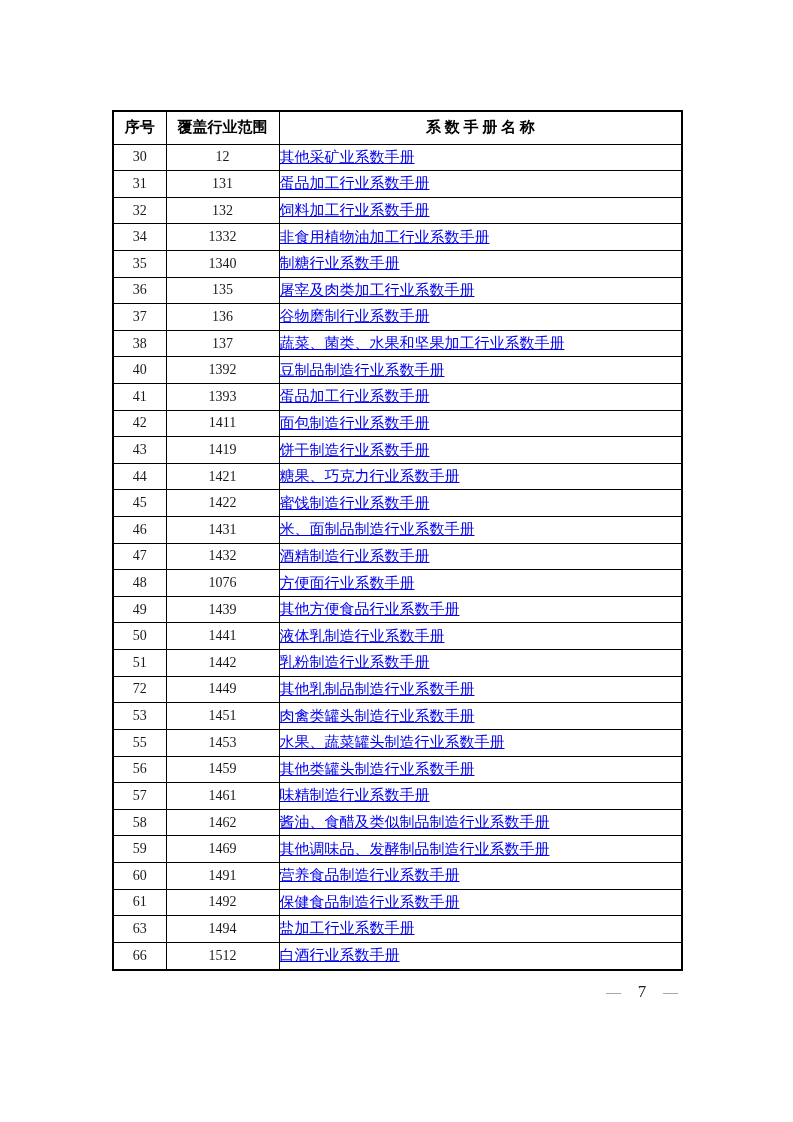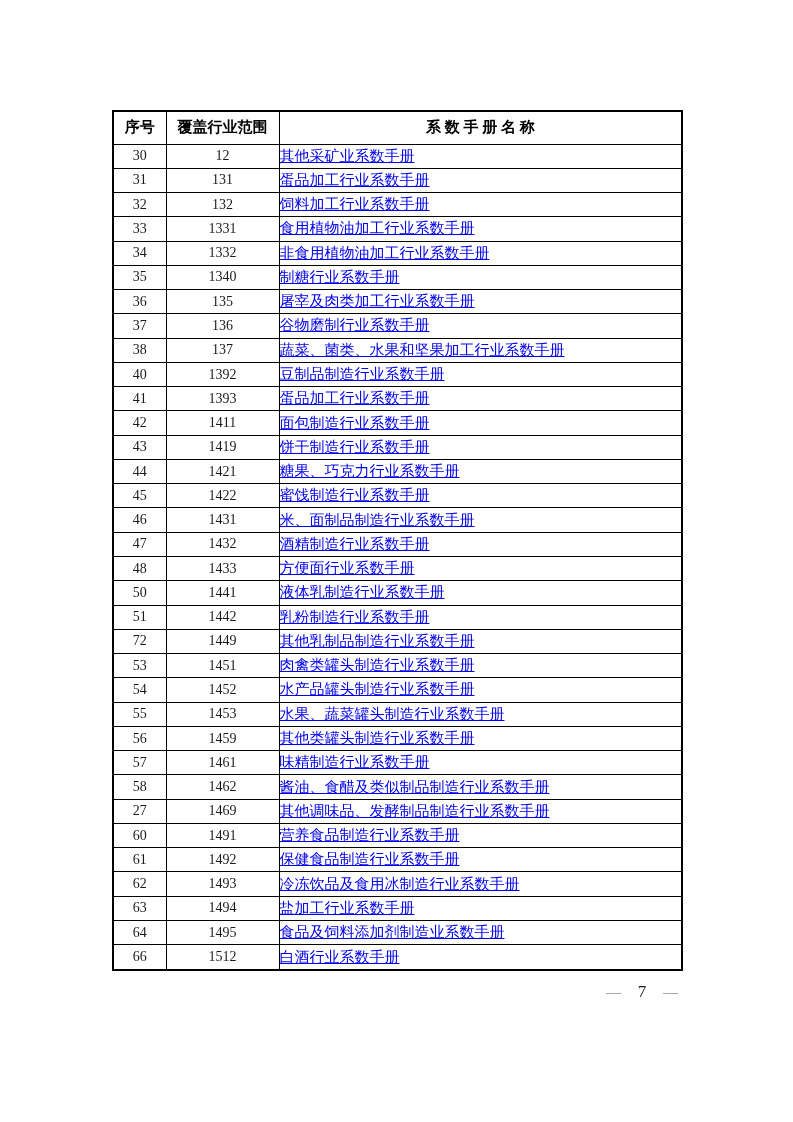--- a/index.html
+++ b/index.html
@@ -112,27 +112,20 @@
     </td>
   </tr>
         <tr>
     <td class="c-no">32</td>
     <td class="c-code">132</td>
     <td class="c-name">
       <a class="manual-link" href="#">饲料加工行业系数手册</a>
     </td>
   </tr>
         <tr>
-    <td class="c-no">33</td>
-    <td class="c-code">1331</td>
-    <td class="c-name">
-      <a class="manual-link" href="#">食用植物油加工行业系数手册</a>
-    </td>
-  </tr>
-        <tr>
     <td class="c-no">34</td>
     <td class="c-code">1332</td>
     <td class="c-name">
       <a class="manual-link" href="#">非食用植物油加工行业系数手册</a>
     </td>
   </tr>
         <tr>
     <td class="c-no">35</td>
     <td class="c-code">1340</td>
     <td class="c-name">
@@ -211,23 +204,30 @@
   </tr>
         <tr>
     <td class="c-no">47</td>
     <td class="c-code">1432</td>
     <td class="c-name">
       <a class="manual-link" href="#">酒精制造行业系数手册</a>
     </td>
   </tr>
         <tr>
     <td class="c-no">48</td>
-    <td class="c-code">1433</td>
+    <td class="c-code">1076</td>
     <td class="c-name">
       <a class="manual-link" href="#">方便面行业系数手册</a>
+    </td>
+  </tr>
+        <tr>
+    <td class="c-no">49</td>
+    <td class="c-code">1439</td>
+    <td class="c-name">
+      <a class="manual-link" href="#">其他方便食品行业系数手册</a>
     </td>
   </tr>
         <tr>
     <td class="c-no">50</td>
     <td class="c-code">1441</td>
     <td class="c-name">
       <a class="manual-link" href="#">液体乳制造行业系数手册</a>
     </td>
   </tr>
         <tr>
@@ -245,27 +245,20 @@
     </td>
   </tr>
         <tr>
     <td class="c-no">53</td>
     <td class="c-code">1451</td>
     <td class="c-name">
       <a class="manual-link" href="#">肉禽类罐头制造行业系数手册</a>
     </td>
   </tr>
         <tr>
-    <td class="c-no">54</td>
-    <td class="c-code">1452</td>
-    <td class="c-name">
-      <a class="manual-link" href="#">水产品罐头制造行业系数手册</a>
-    </td>
-  </tr>
-        <tr>
     <td class="c-no">55</td>
     <td class="c-code">1453</td>
     <td class="c-name">
       <a class="manual-link" href="#">水果、蔬菜罐头制造行业系数手册</a>
     </td>
   </tr>
         <tr>
     <td class="c-no">56</td>
     <td class="c-code">1459</td>
     <td class="c-name">
@@ -280,59 +273,45 @@
     </td>
   </tr>
         <tr>
     <td class="c-no">58</td>
     <td class="c-code">1462</td>
     <td class="c-name">
       <a class="manual-link" href="#">酱油、食醋及类似制品制造行业系数手册</a>
     </td>
   </tr>
         <tr>
-    <td class="c-no">27</td>
+    <td class="c-no">59</td>
     <td class="c-code">1469</td>
     <td class="c-name">
       <a class="manual-link" href="#">其他调味品、发酵制品制造行业系数手册</a>
     </td>
   </tr>
         <tr>
     <td class="c-no">60</td>
     <td class="c-code">1491</td>
     <td class="c-name">
       <a class="manual-link" href="#">营养食品制造行业系数手册</a>
     </td>
   </tr>
         <tr>
     <td class="c-no">61</td>
     <td class="c-code">1492</td>
     <td class="c-name">
       <a class="manual-link" href="#">保健食品制造行业系数手册</a>
     </td>
   </tr>
         <tr>
-    <td class="c-no">62</td>
-    <td class="c-code">1493</td>
-    <td class="c-name">
-      <a class="manual-link" href="#">冷冻饮品及食用冰制造行业系数手册</a>
-    </td>
-  </tr>
-        <tr>
     <td class="c-no">63</td>
     <td class="c-code">1494</td>
     <td class="c-name">
       <a class="manual-link" href="#">盐加工行业系数手册</a>
-    </td>
-  </tr>
-        <tr>
-    <td class="c-no">64</td>
-    <td class="c-code">1495</td>
-    <td class="c-name">
-      <a class="manual-link" href="#">食品及饲料添加剂制造业系数手册</a>
     </td>
   </tr>
         <tr>
     <td class="c-no">66</td>
     <td class="c-code">1512</td>
     <td class="c-name">
       <a class="manual-link" href="#">白酒行业系数手册</a>
     </td>
   </tr>
       </tbody>

